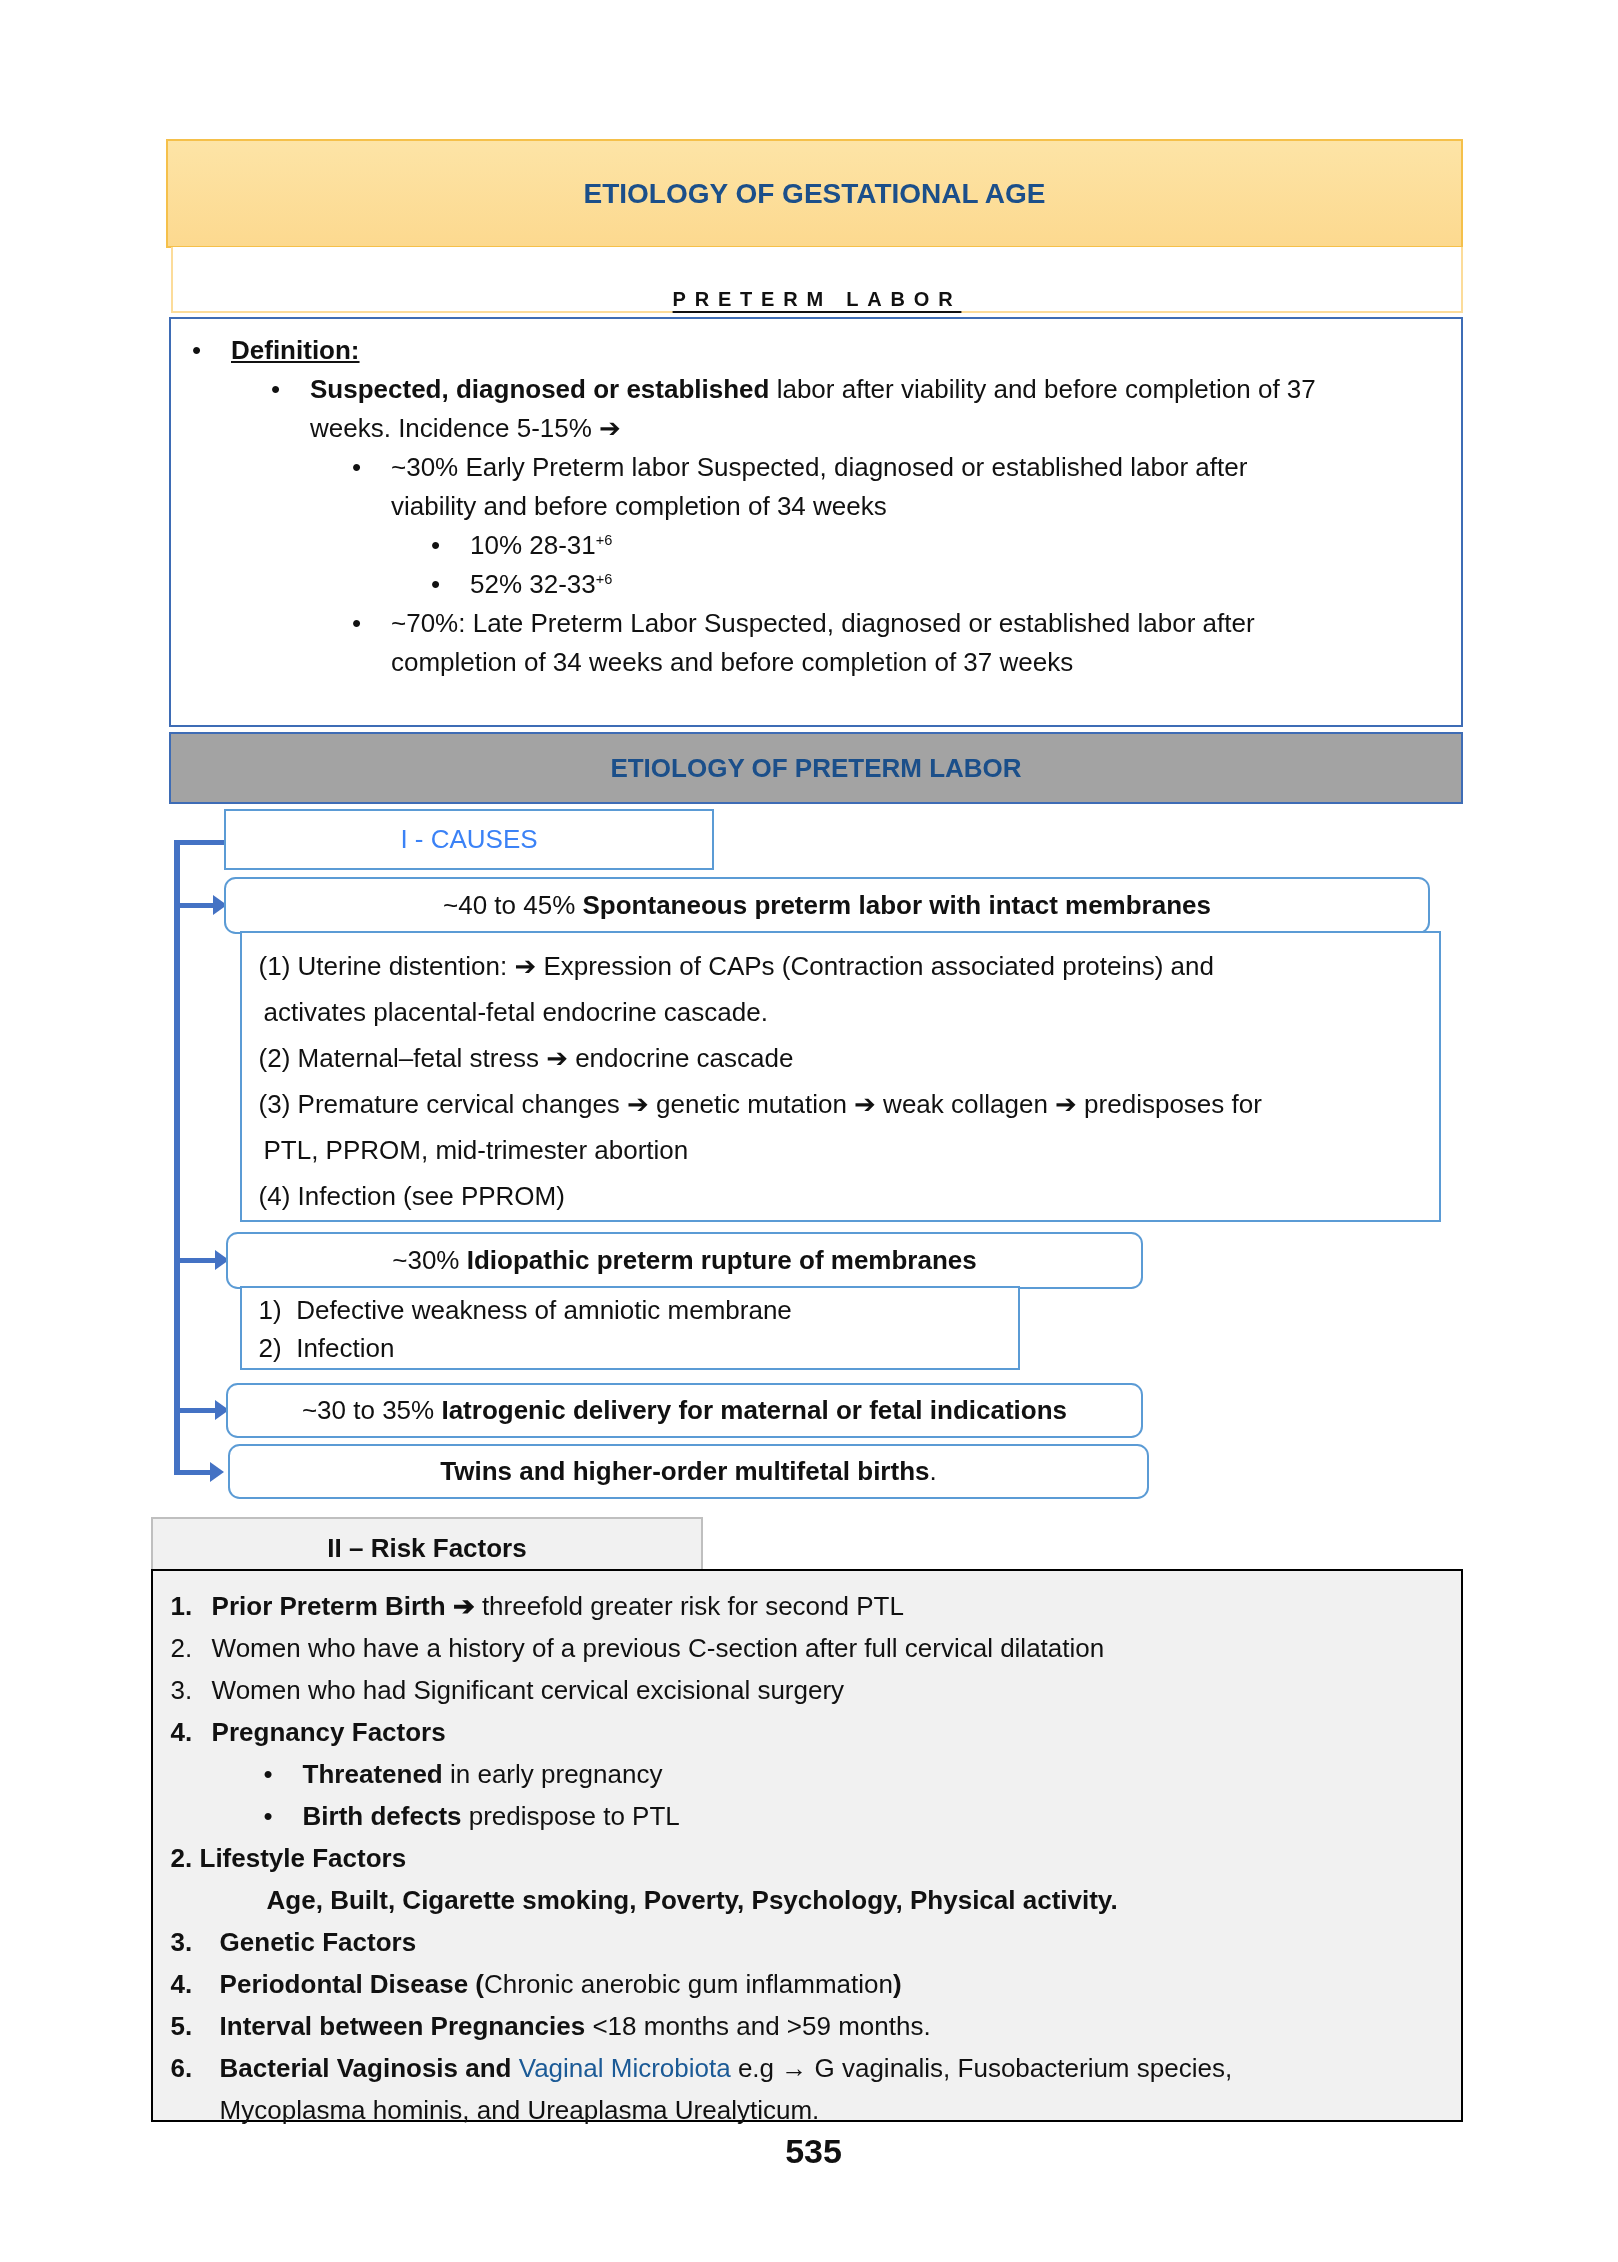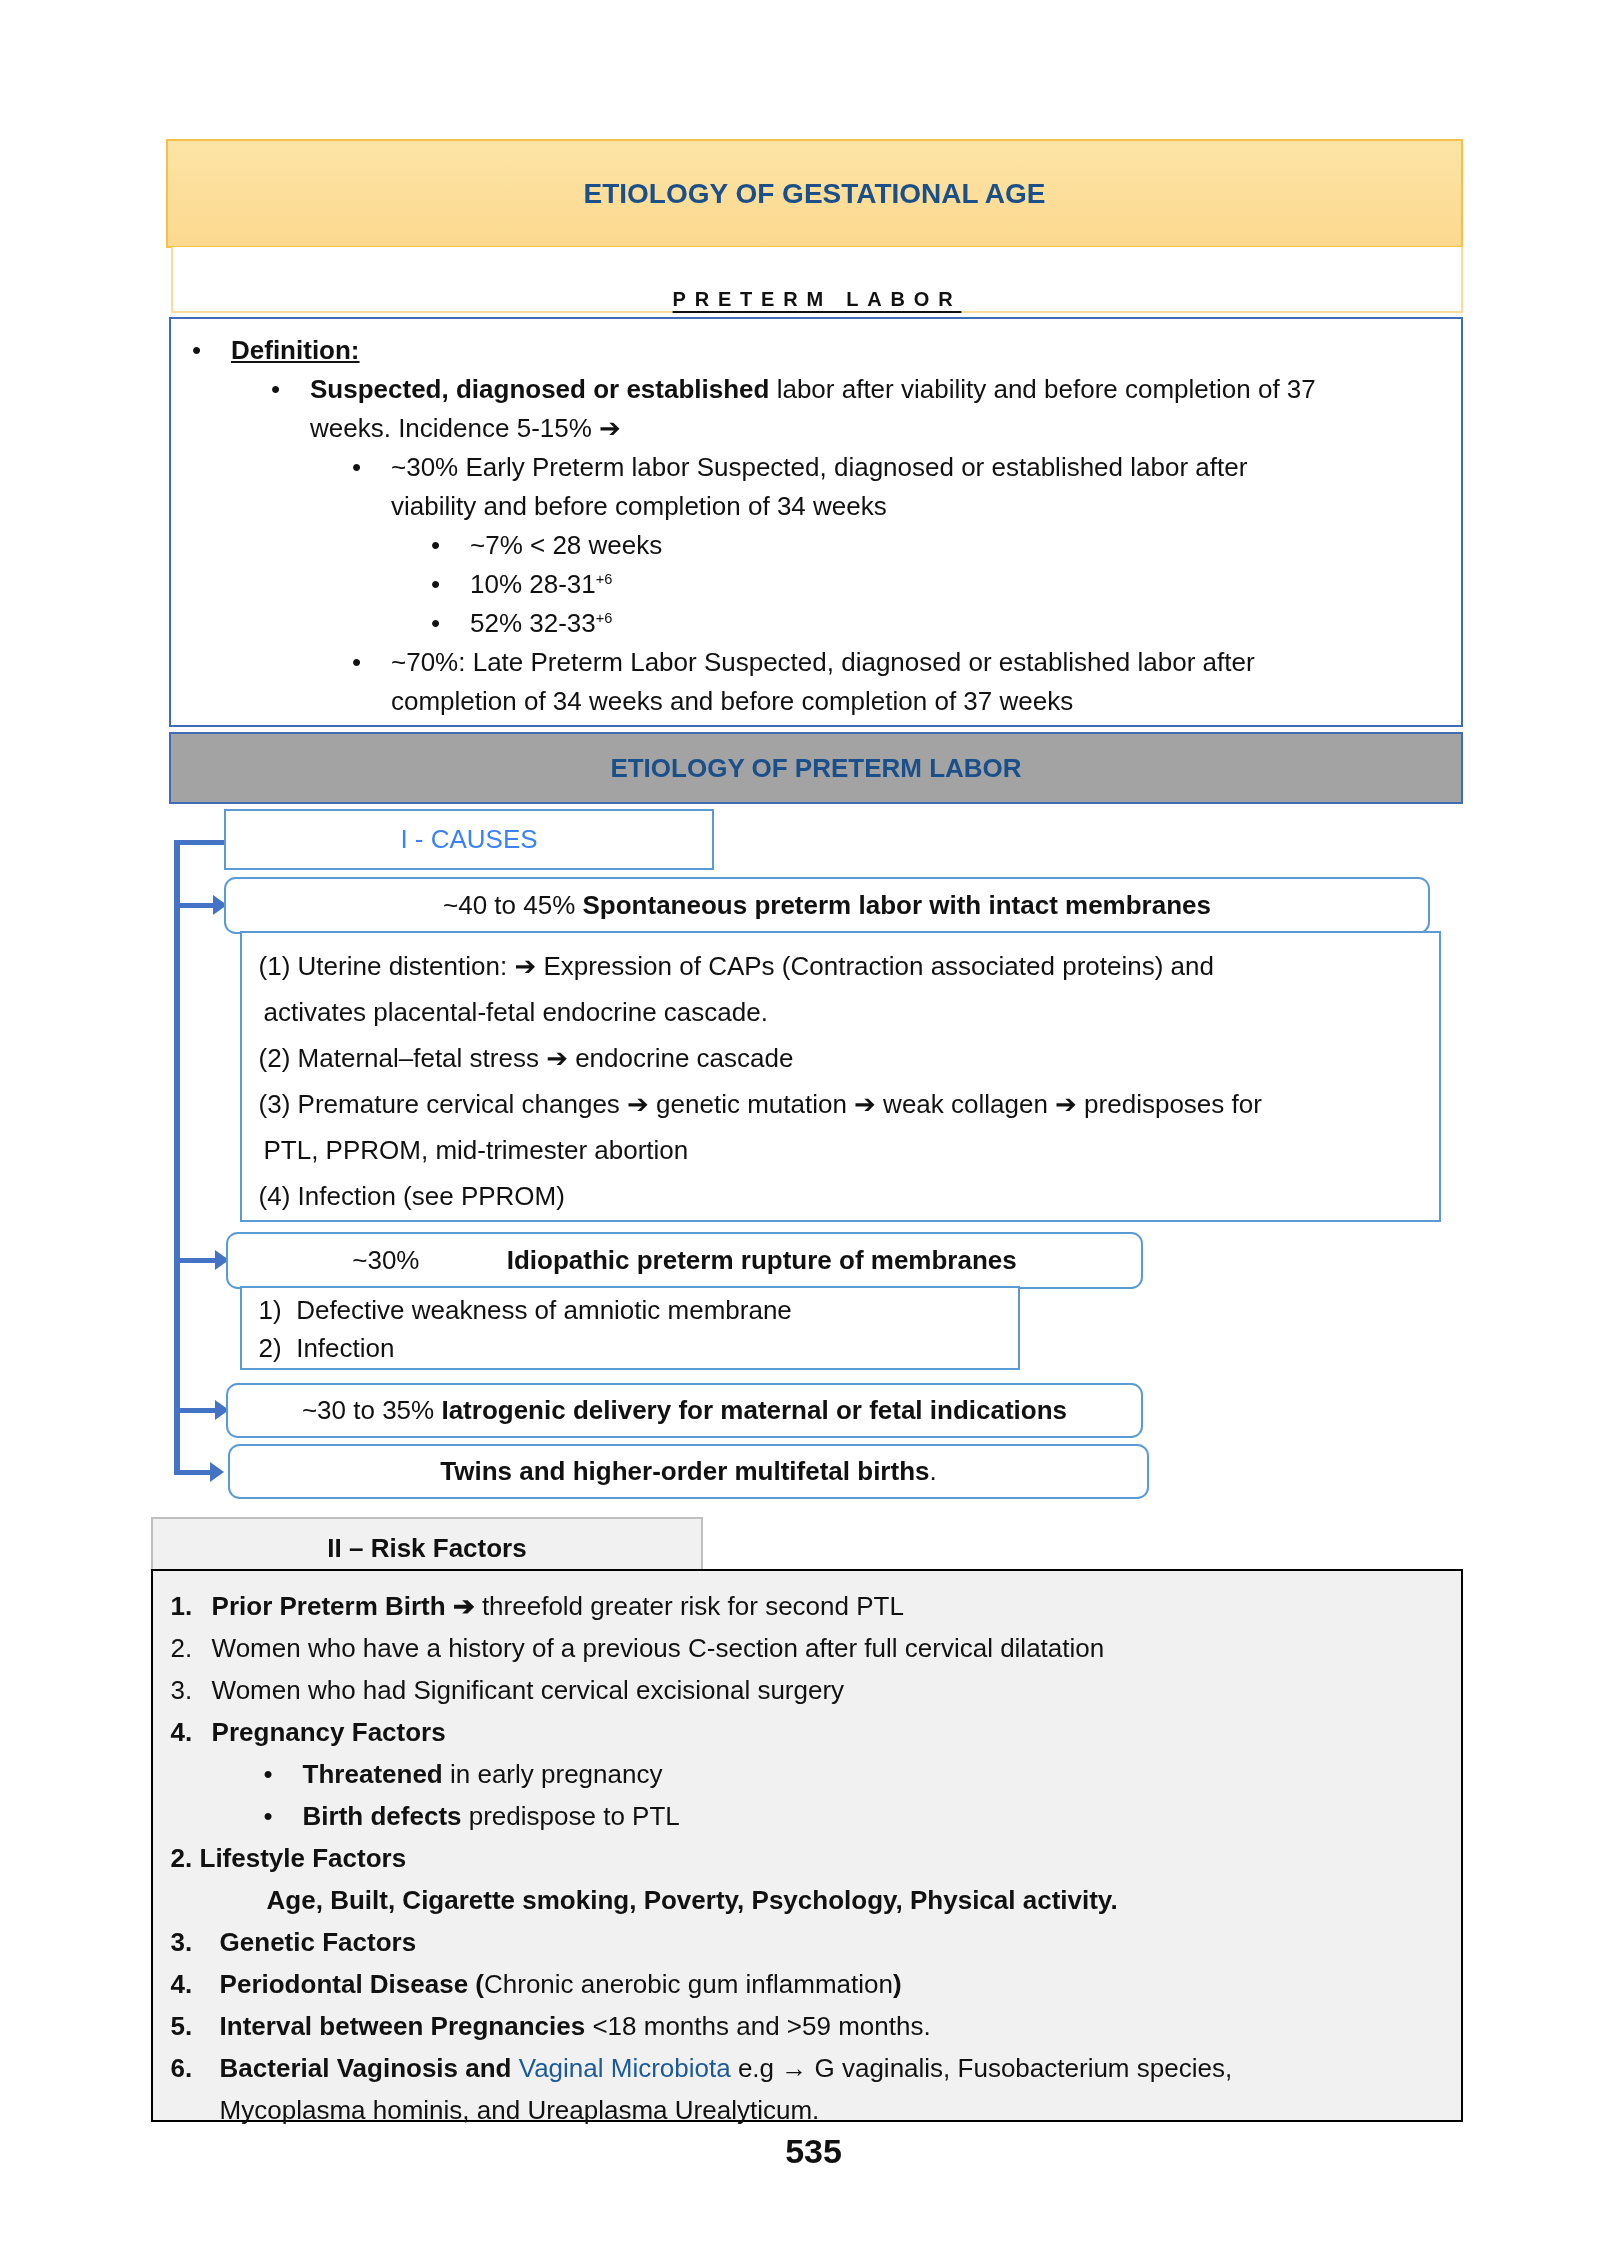--- a/index.html
+++ b/index.html
@@ -29,21 +29,21 @@
   #etio span { color:#1b4f8a; font-size:26px; font-weight:bold; }
 
   
   .cbox { border:2.9px solid #5b9bd5; background:#fff; display:flex; align-items:center; justify-content:center; font-size:26px; }
   .rbox { border-radius:11.7px; }
   #causes { left:224px; top:809px; width:490px; height:61px; }
   #causes span { color:#3b82f6; font-weight:normal; }
   #spont { left:224px; top:877px; width:1206px; height:57px; }
   #spont-body { left:240px; top:931px; width:1201px; height:291px; border:2.9px solid #5b9bd5; background:#fff; padding:9.8px 0 0 16.6px; font-size:26px; line-height:46px; }
   #spont-body .cont { padding-left:4.9px; }
-  #idio { left:226px; top:1232px; width:917px; height:57px;gap:40px; }
+  #idio { left:226px; top:1232px; width:917px; height:57px; }
   #idio-body { left:240px; top:1286px; width:780px; height:84px; border:2.9px solid #5b9bd5; background:#fff; padding:2.9px 0 0 16.6px; font-size:26px; line-height:38px; }
   #iatro { left:226px; top:1383px; width:917px; height:55px; }
   #twins { left:228px; top:1444px; width:921px; height:55px; }
 
   
   #vline { left:174px; top:842px; width:5.9px; height:633px; background:#4472c4; }
   .hline { position:absolute; height:4.9px; background:#4472c4; left:174px; }
   .arrow { position:absolute; width:0; height:0; border-top:10.7px solid transparent; border-bottom:10.7px solid transparent; border-left:14.6px solid #4472c4; }
 
   
@@ -71,23 +71,20 @@
   <div class="li l1">
     <span class="b u">Definition:</span>
   </div>
   <div class="li l2">
     <span class="b">Suspected, diagnosed or established</span><span> labor after viability and before completion of 37</span><br>
     <span>weeks. Incidence 5-15% ➔</span>
   </div>
   <div class="li l3">
     <span>~30% Early Preterm labor Suspected, diagnosed or established labor after</span><br>
     <span>viability and before completion of 34 weeks</span>
-  </div>
-  <div class="li l4">
-    <span>~7% &lt; 28 weeks</span>
   </div>
   <div class="li l4">
     <span>10% 28-31</span><sup>+6</sup>
   </div>
   <div class="li l4">
     <span>52% 32-33</span><sup>+6</sup>
   </div>
   <div class="li l3">
     <span>~70%: Late Preterm Labor Suspected, diagnosed or established labor after</span><br>
     <span>completion of 34 weeks and before completion of 37 weeks</span>

